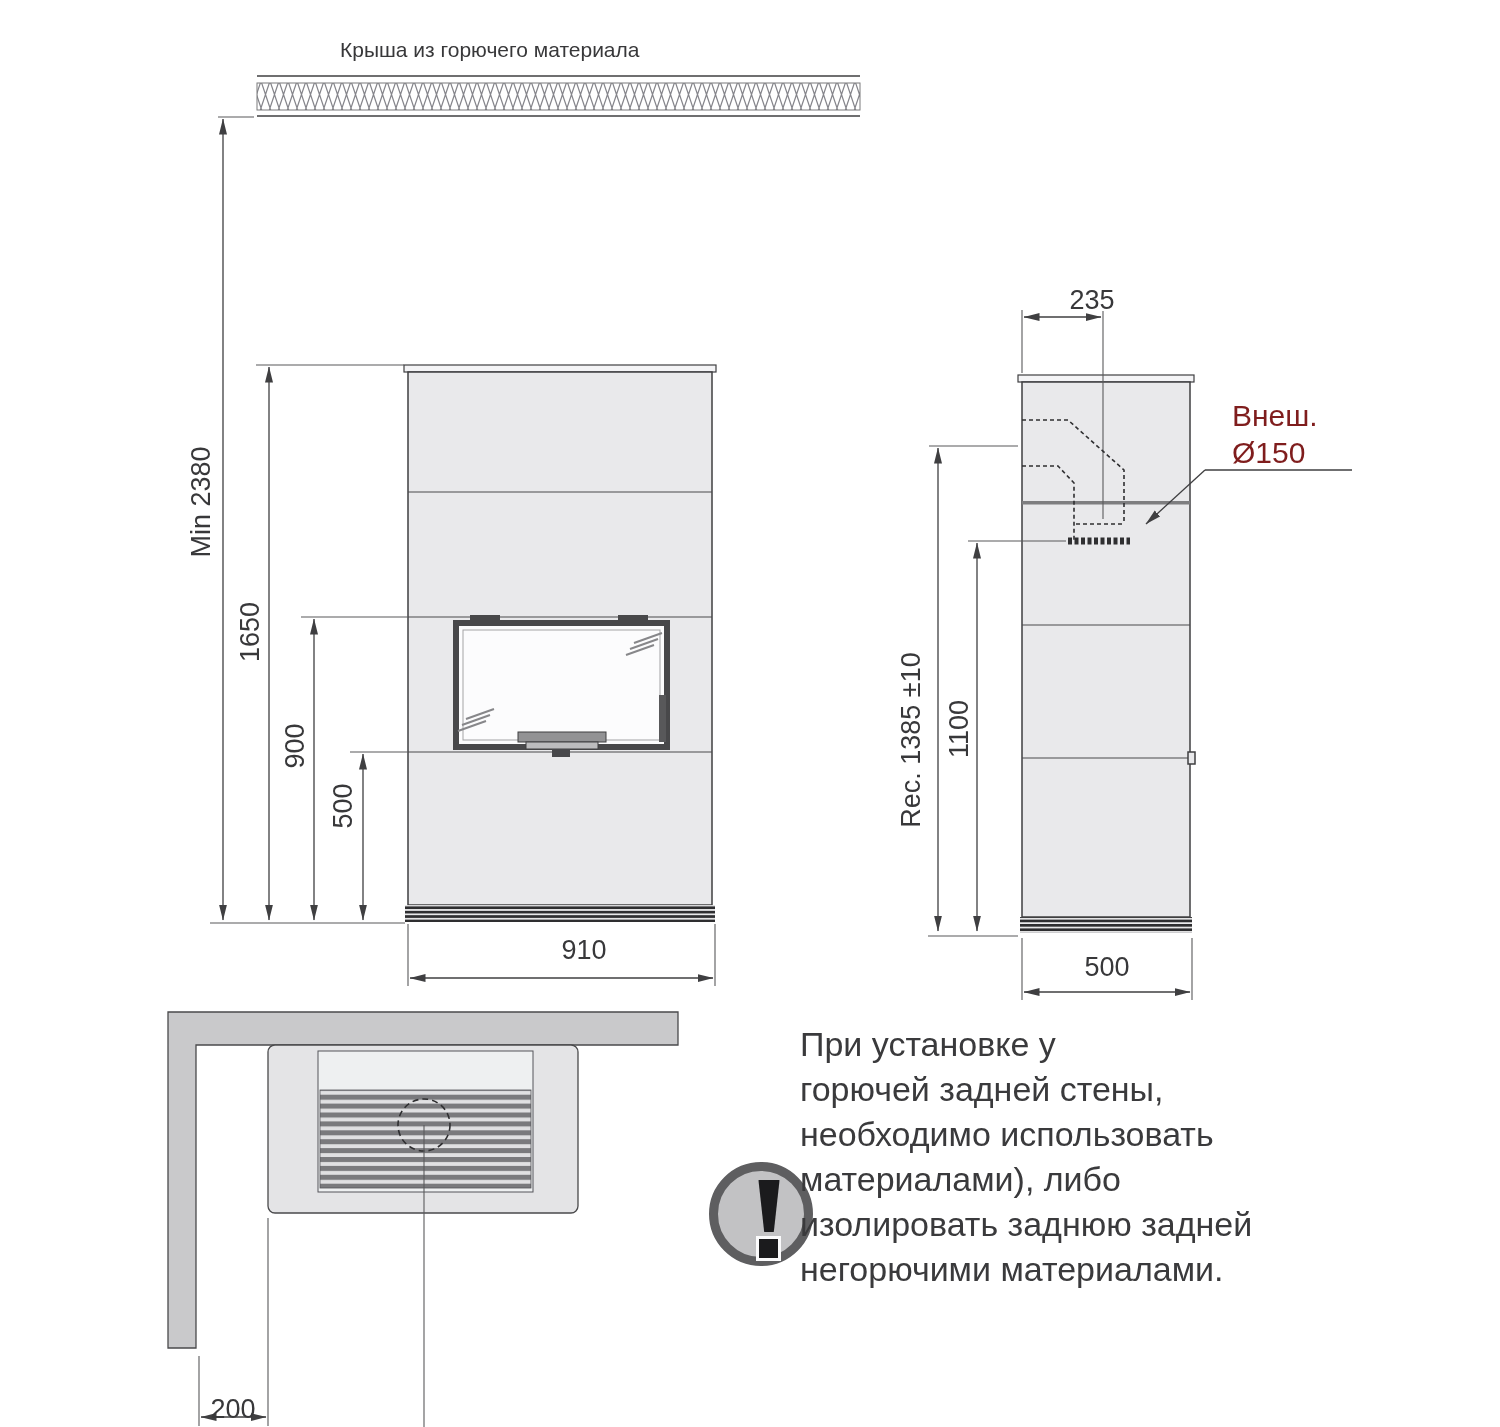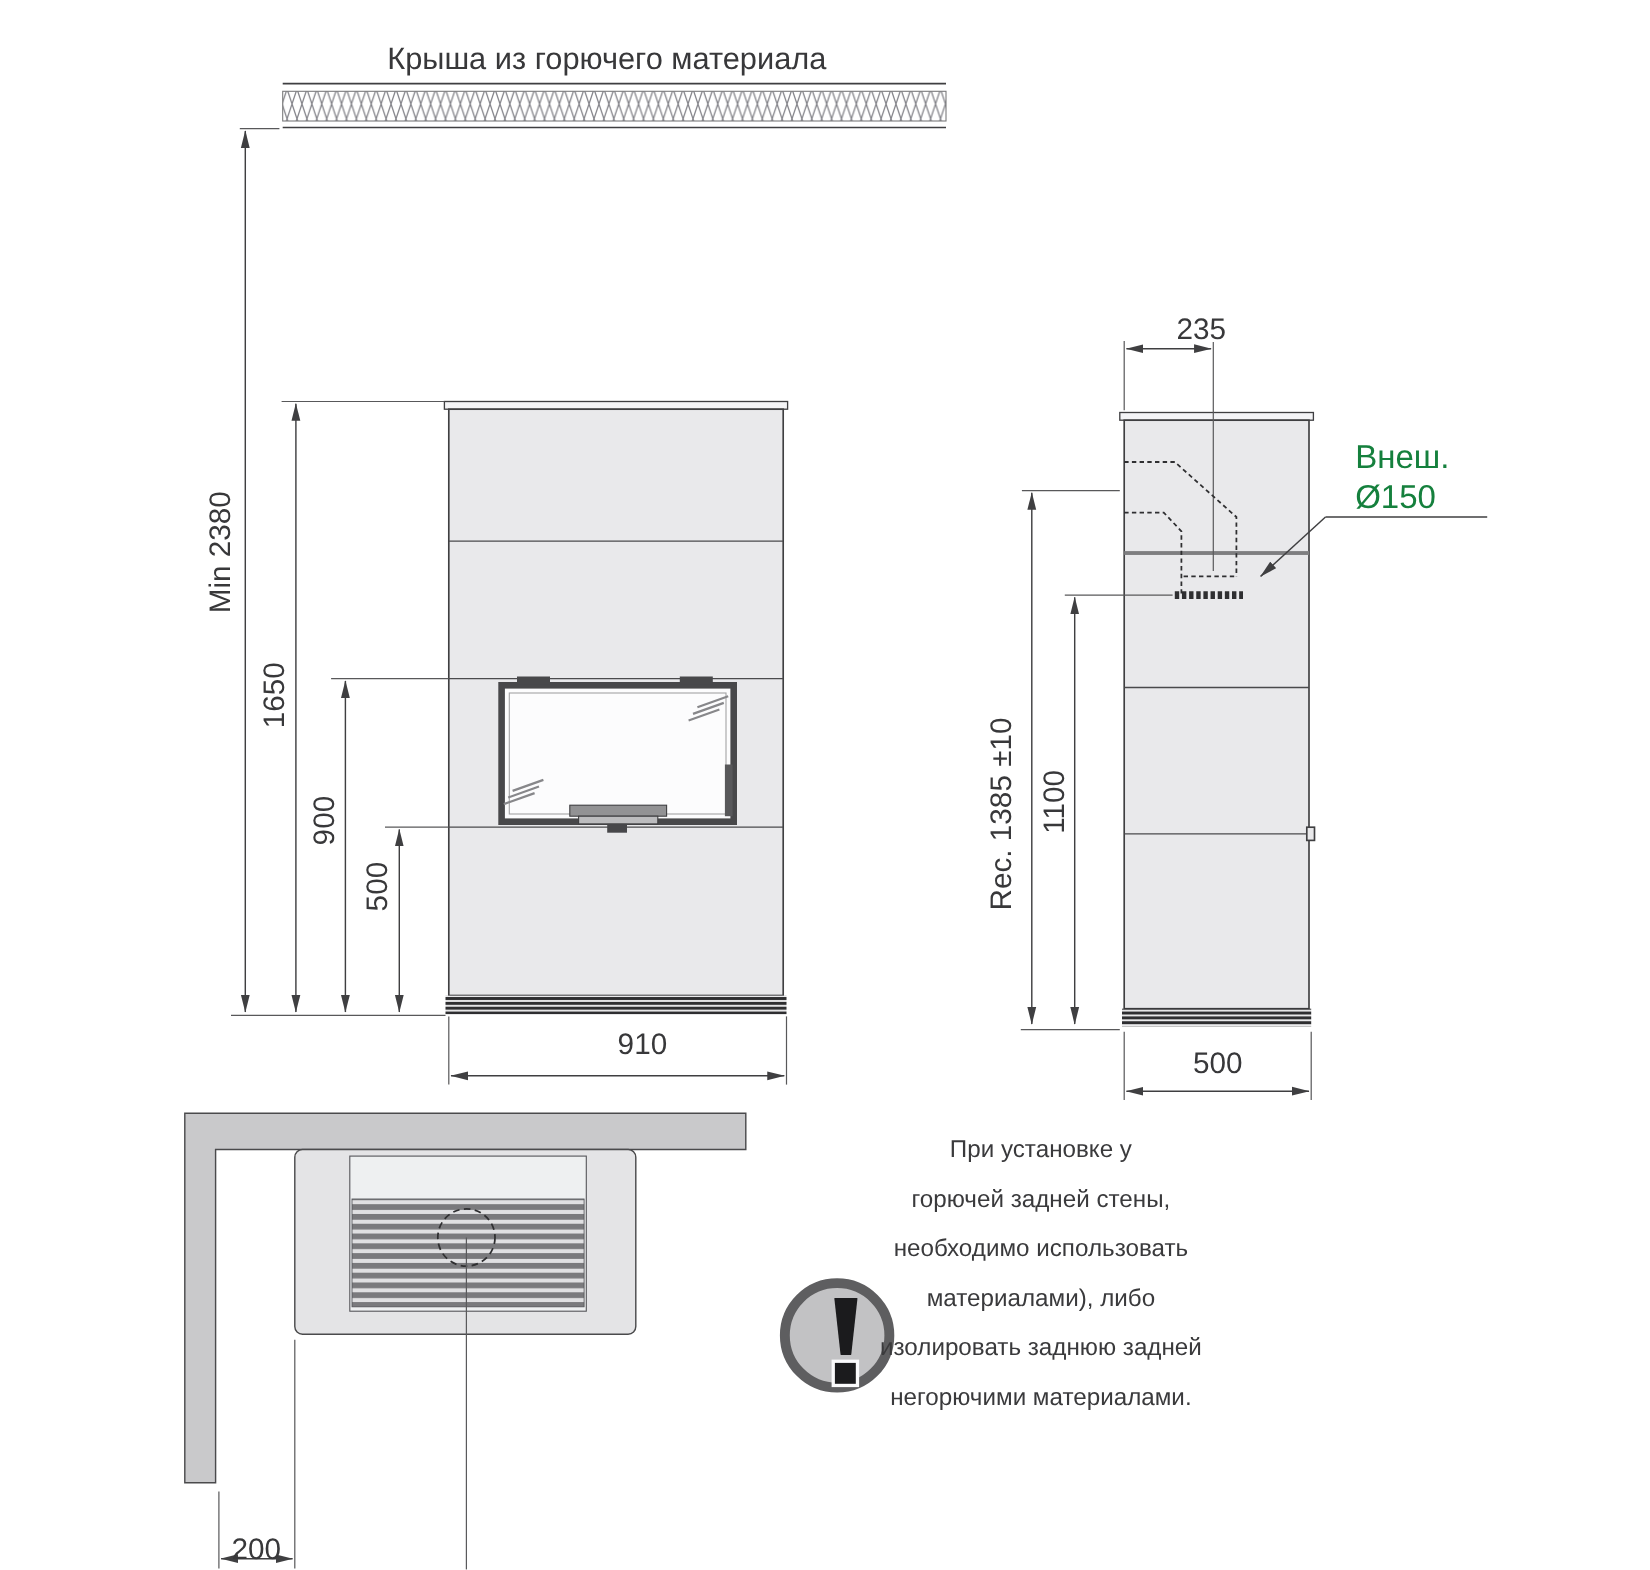--- a/index.html
+++ b/index.html
@@ -14,24 +14,24 @@
   .ln{stroke:#4a4a4c;stroke-width:1.2;fill:none;}
   .ext{stroke:#58585a;stroke-width:1.1;fill:none;}
   .cl{stroke:#5a5a5c;stroke-width:1.1;fill:none;}
   .dash{stroke:#2f2f31;stroke-width:1.6;stroke-dasharray:4 3;fill:none;}
   .dim{stroke:#3f3f41;stroke-width:1.3;fill:none;marker-start:url(#arr);marker-end:url(#arr);}
   .ldr{stroke:#3f3f41;stroke-width:1.3;fill:none;}
   
   .lbl{position:absolute;font-size:27px;white-space:nowrap;color:#38383a;}
   .hlabel{transform:translate(-50%,-50%);}
   .vlabel{transform:translate(-50%,-50%) rotate(-90deg);}
-  .title{position:absolute;left:340px;top:38px;font-size:28px;white-space:nowrap;color:#38383a;margin-left:12px;}
-  .fluelbl{position:absolute;font-size:30px;white-space:nowrap;color:#15803d;}
+  .title{position:absolute;left:340px;top:38px;font-size:21px;white-space:nowrap;color:#38383a;}
+  .fluelbl{position:absolute;font-size:30px;white-space:nowrap;color:#7f1d1d;}
   
-  .warn-text{position:absolute;left:800px;top:1022px;font-size:22px;line-height:45px;color:#3a3a3c;text-align:center;}
+  .warn-text{position:absolute;left:800px;top:1022px;font-size:34px;line-height:45px;color:#3a3a3c;}
   .warn-icon{
     position:absolute;left:709px;top:1162px;width:104px;height:104px;border-radius:50%;
     background:#c2c2c4;border:9px solid #5e5e60;box-sizing:border-box;
   }
   .warn-stem{
     position:absolute;left:39px;top:9px;width:24px;height:52px;background:#1b1b1d;
     clip-path:polygon(6% 0,94% 0,70% 100%,30% 100%);box-shadow:0 0 0 3px #fbfbfc;
   }
   .warn-dot{
     position:absolute;left:41px;top:68px;width:19px;height:19px;background:#1b1b1d;

